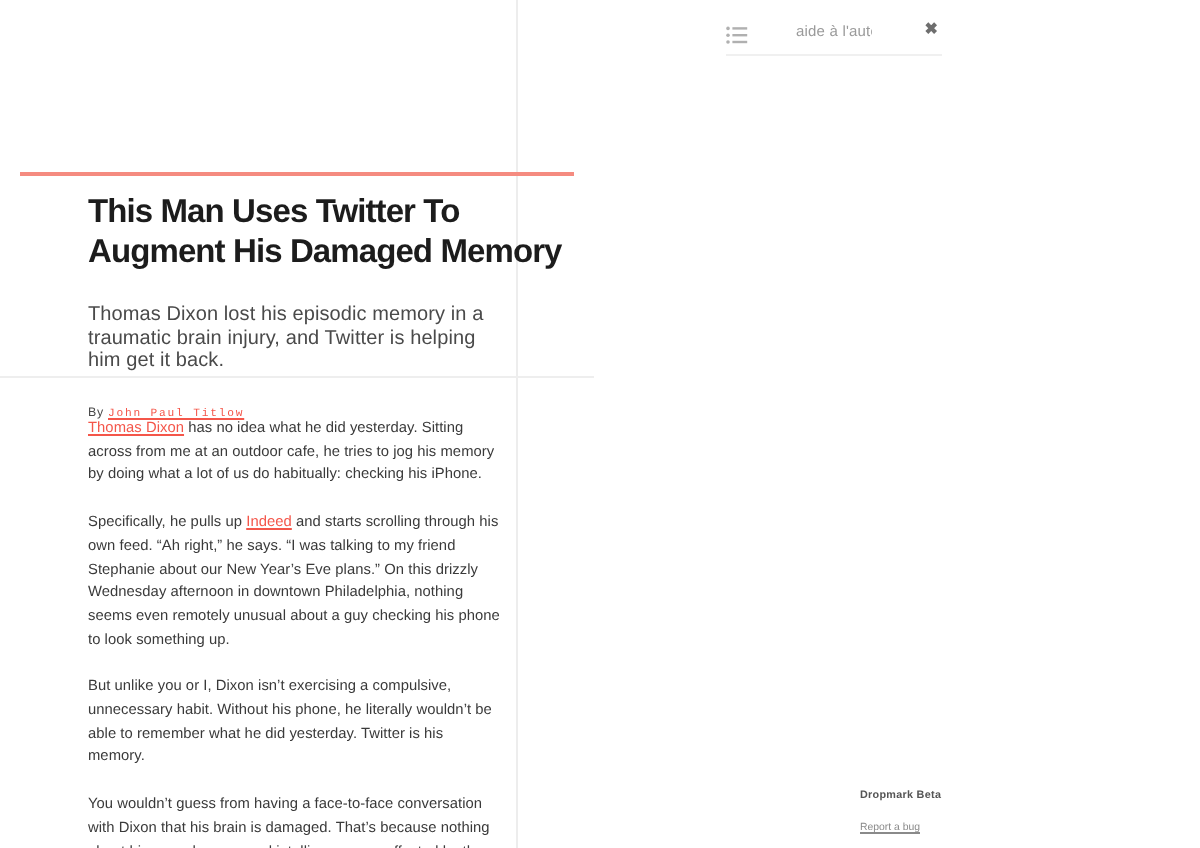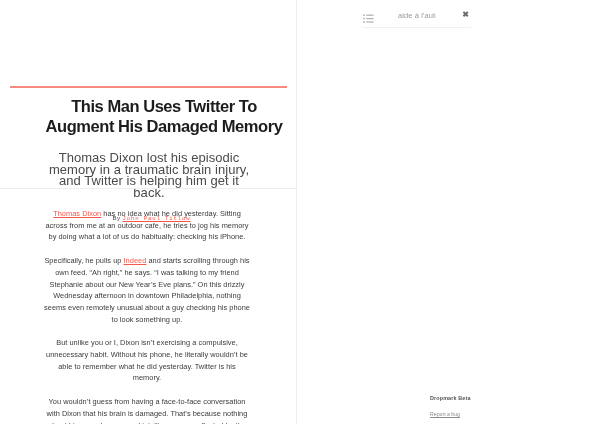--- a/index.html
+++ b/index.html
@@ -52,25 +52,24 @@
     cursor: pointer;
     padding: 1px 2px;
     font-weight: bold;
   }
 
   
   .article-col {
     position: absolute;
     left: 0;
     top: 0;
-    width: 297px;
+    width: 259px;
     height: 424px;
     border-right: 1px solid #ededed;
     box-sizing: border-box;
-    text-align: center;
   }
 
   .top-rule {
     position: absolute;
     left: 10px;
     top: 86px;
     width: 277px;
     height: 1.5px;
     background: #f58b80;
   }
@@ -86,21 +85,21 @@
     font-size: 16.5px;
     line-height: 20px;
     font-weight: bold;
     letter-spacing: -0.45px;
     color: #1c1c1c;
     margin: 0 0 16px 0;
     width: 240px;
   }
 
   .dek {
-    font-size: 13px;
+    font-size: 10px;
     line-height: 11.5px;
     color: #4a4a4a;
     margin: 0 0 16px 0;
     width: 210px;
     letter-spacing: 0.05px;
   }
 
   .byline {
     font-size: 6.2px;
     color: #4a4a4a;

